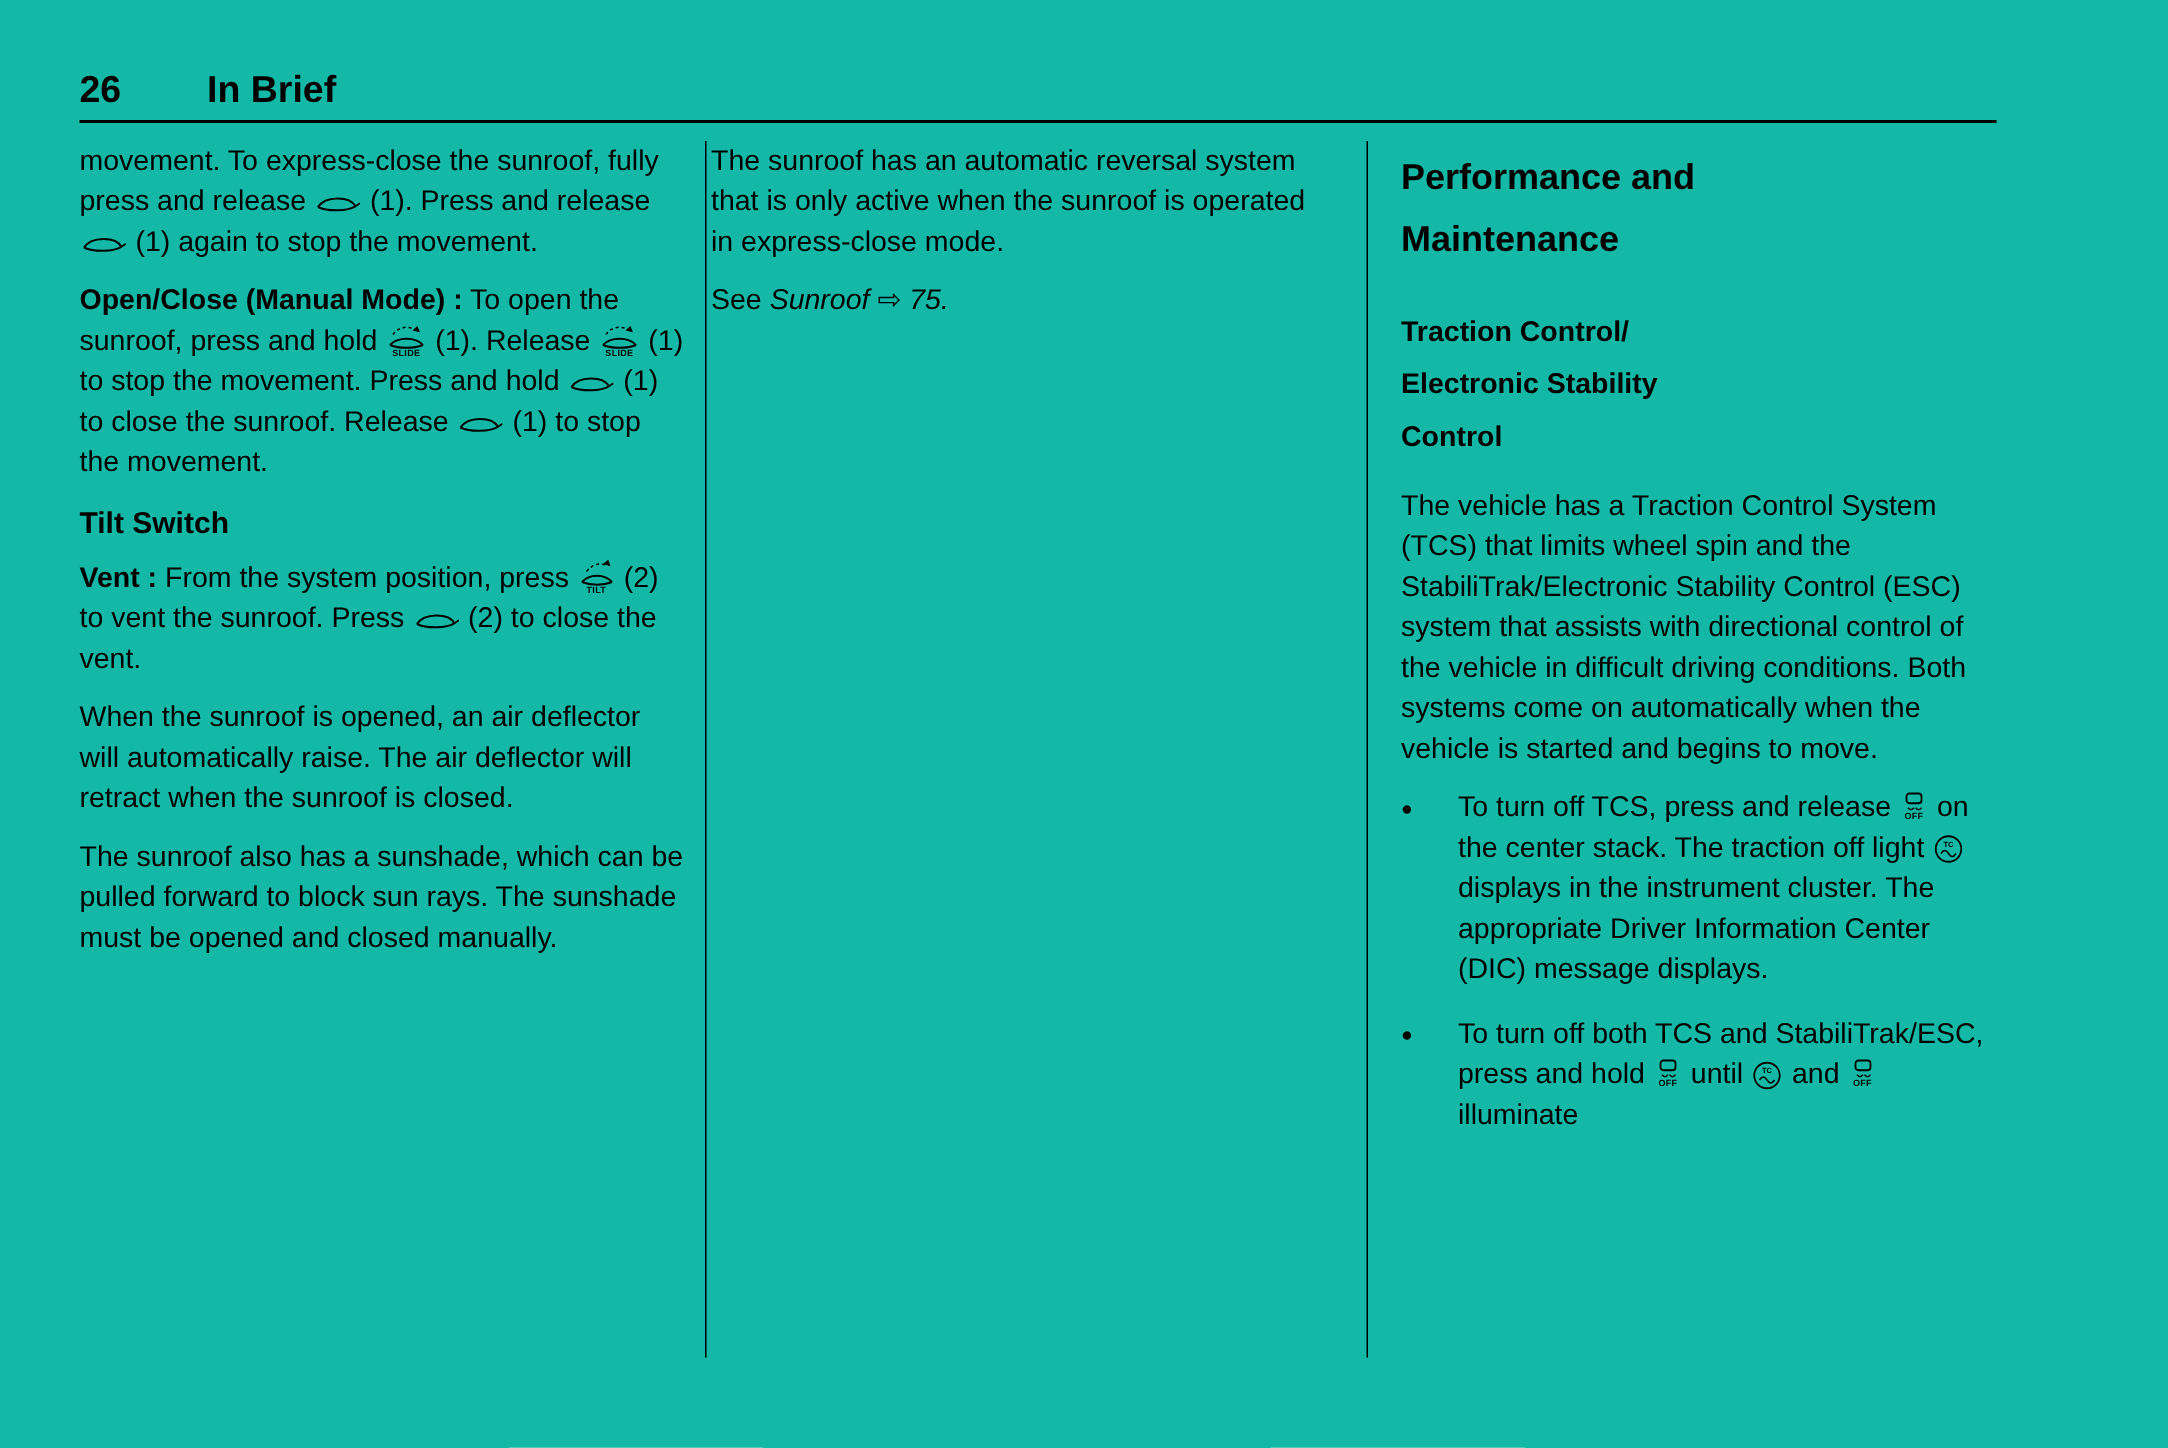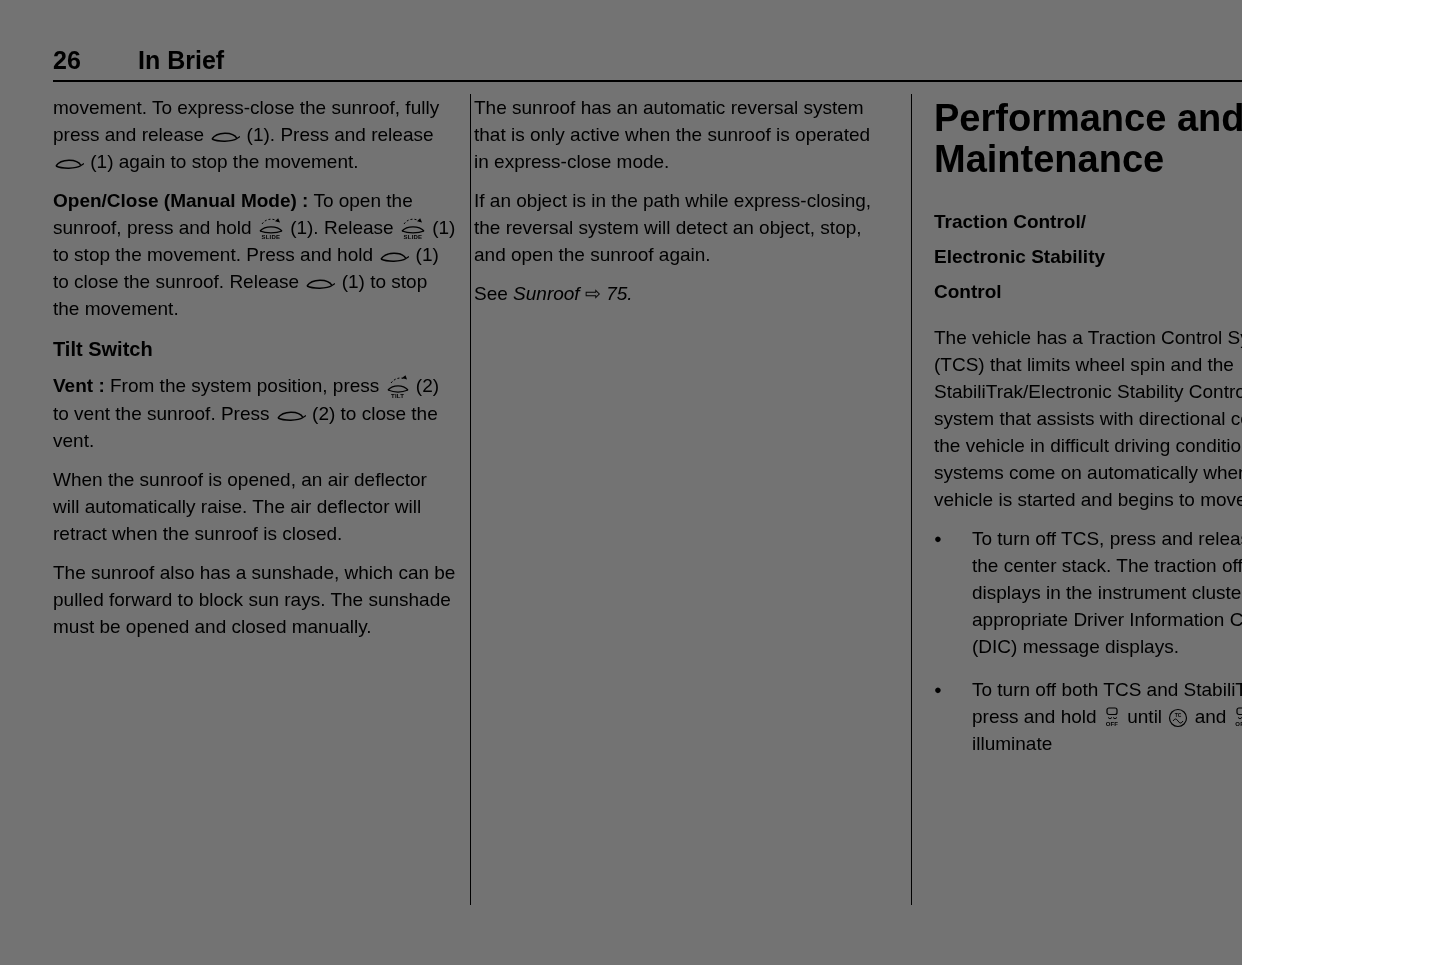--- a/index.html
+++ b/index.html
@@ -2,40 +2,40 @@
 <html><head>
 <meta charset="utf-8">
 <style>
   * { box-sizing: border-box; }
   html, body { margin: 0; padding: 0; }
   body {
     width: 1445px; height: 965px;
     background: #ffffff; color: #000000;
     font-family: "Liberation Sans", sans-serif;
   }
-  .page { position: relative; width: 1242px; height: 965px; overflow: hidden; background: #737373; }
+  .page { position: relative; width: 1445px; height: 965px; overflow: hidden; background: #14b8a6; }
 
   .hdr { position: absolute; left: 53px; top: 46px; font-weight: bold; font-size: 25px; }
   .hdr .num { display: inline-block; width: 85px; }
   .hdr-rule { position: absolute; left: 53px; top: 80px; width: 1278px; height: 2px; background: #000; }
 
   .vrule { position: absolute; top: 94px; width: 1px; height: 811px; background: #000; }
   .vr1 { left: 470px; }
   .vr2 { left: 911px; }
 
   .col { position: absolute; top: 94px; font-size: 19px; line-height: 27px; }
   .col1 { left: 53px;  width: 404px; }
   .col2 { left: 474px; width: 402px; }
   .col3 { left: 934px; width: 398px; }
 
   p, .para { margin: 0 0 12px 0; }
   .lead { font-weight: bold; }
   .subhead { font-weight: bold; font-size: 20px; margin: 14px 0 9px 0; }
 
-  h1.big { font-size: 38px; line-height: 41px; font-weight: bold; margin: 4px 0 24px 0; white-space: pre-line; }
+  h1.big { font-size: 24px; line-height: 41px; font-weight: bold; margin: 4px 0 24px 0; white-space: pre-line; }
   h2.med { font-size: 19px; line-height: 35px; font-weight: bold; margin: 0 0 15px 0; white-space: pre-line; }
 
   .bullet { display: flex; margin: 0 0 16px 0; }
   .bullet .dot { flex: 0 0 38px; font-size: 13px; line-height: 27px; }
   .bullet .btext { flex: 1; }
   .blk { margin: 0 0 7px 0; }
   .blk:last-child { margin-bottom: 0; }
 
   .ital { font-style: italic; }
 
@@ -142,21 +142,20 @@
         </span>
       <span>(2) to close the vent.</span>
     </p>
 
     <p>When the sunroof is opened, an air deflector will automatically raise. The air deflector will retract when the sunroof is closed.</p>
     <p>The sunroof also has a sunshade, which can be pulled forward to block sun rays. The sunshade must be opened and closed manually.</p>
   </div>
 
   <div class="col col2">
     <p>The sunroof has an automatic reversal system that is only active when the sunroof is operated in express-close mode.</p>
-    <p>If an object is in the path while express-closing, the reversal system will detect an object, stop, and open the sunroof again.</p>
     <p>
       <span>See</span>
       <span class="ital">Sunroof</span>
       <span>⇨</span>
       <span class="ital">75.</span>
     </p>
   </div>
 
   <div class="col col3">
     <h1 class="big">Performance and

